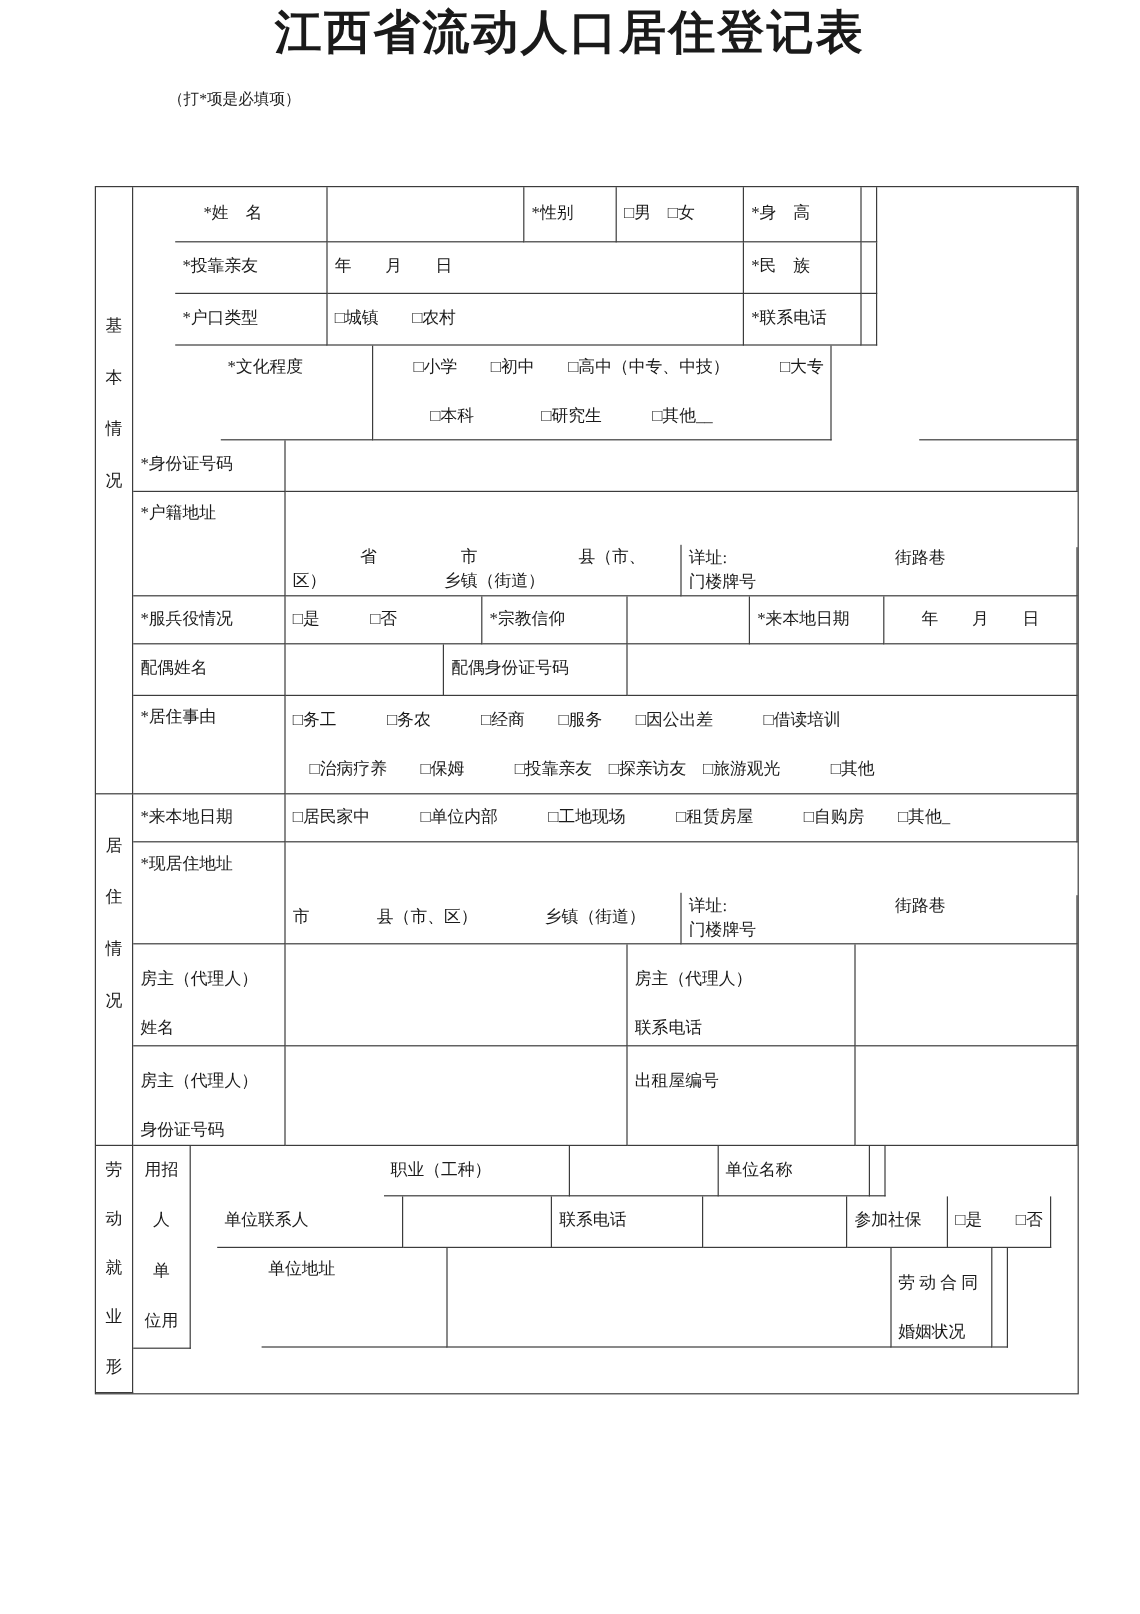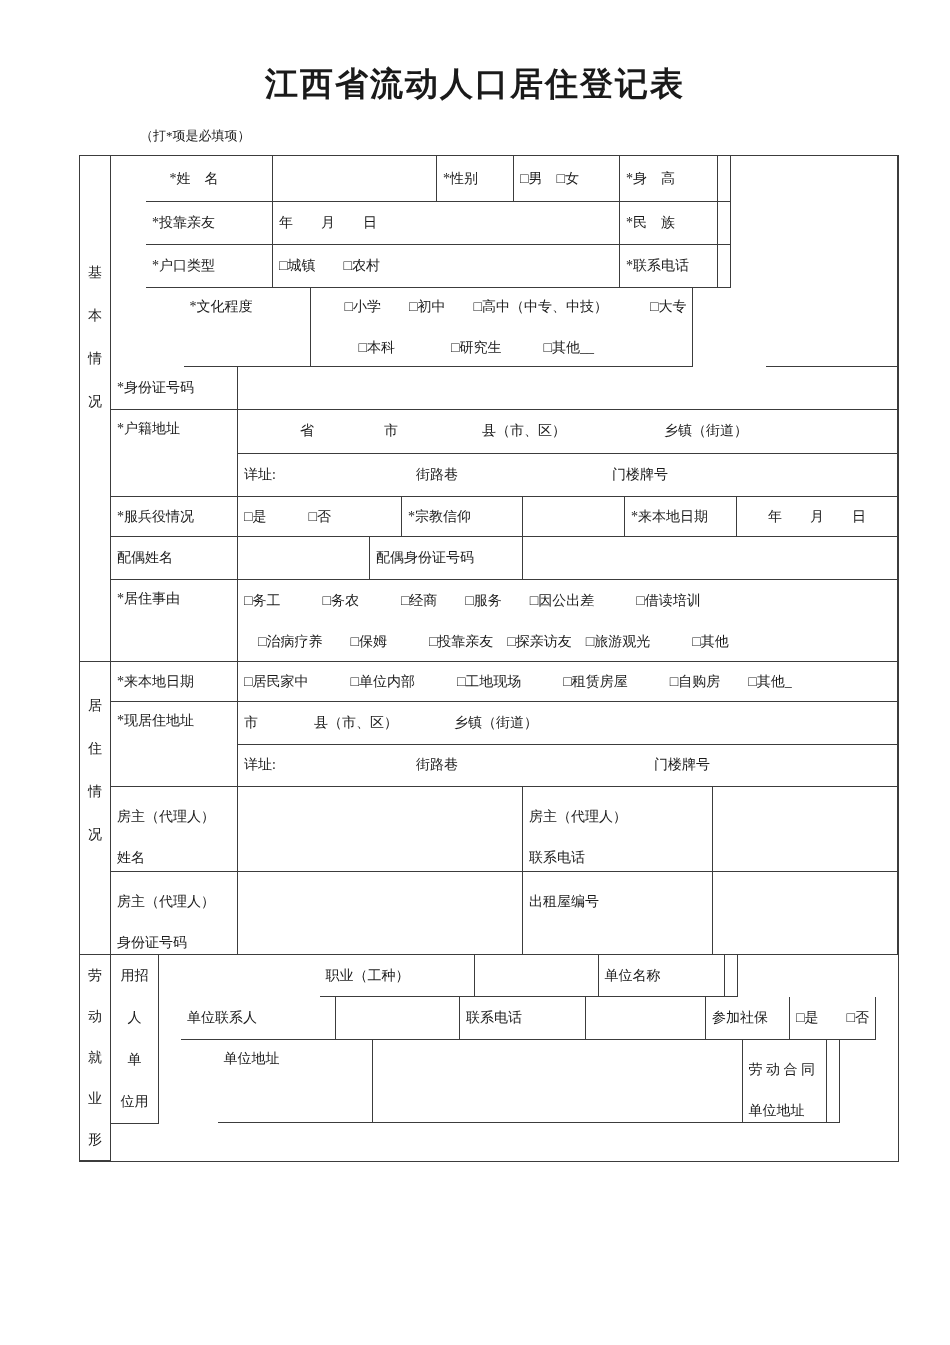--- a/index.html
+++ b/index.html
@@ -7,22 +7,21 @@
     position:relative;
     width:950px;height:1345px;
     background:#ffffff;
     font-family:"Liberation Serif","DejaVu Sans",serif;
     color:#1a1a1a;
     overflow:hidden;
   }
   .title{
     text-align:center;
     margin:0 auto;
-    padding-top:62px;
-    font-size:33px;
+    font-size:39px;
     font-weight:bold;
     letter-spacing:2px;
     white-space:pre-wrap;
   }
   .hint{
     margin:20px 0 12px 140px;
     font-size:13px;
     white-space:pre-wrap;
   }
   .tbl{
@@ -38,21 +37,21 @@
     width:31px;min-width:31px;
     border-right:1px solid #3c3c3c;
     border-bottom:1px solid #3c3c3c;
     display:flex;flex-direction:column;align-items:center;
     box-sizing:border-box;
   }
   .seclabel span{display:block;line-height:43px;}
   .seccontent{flex:1;display:flex;flex-direction:column;min-width:0;}
   .row{display:flex;}
   .stack{display:flex;flex-direction:column;align-items:center;}
-  .subcol{display:flex;flex-direction:column;flex:1;min-width:0;}
+  .subcol{display:flex;flex-direction:row;flex:1;min-width:0;align-items:flex-end;}
   .subrow{display:flex;flex:1;}
   .cell{
     border-right:1px solid #3c3c3c;
     border-bottom:1px solid #3c3c3c;
     box-sizing:border-box;
     display:flex;align-items:center;
     padding:0 6px;
     white-space:pre-wrap;
     overflow:hidden;
     line-height:20px;
@@ -238,21 +237,21 @@
               <div class="cell" style="width:124px"></div>
               <div class="cell" style="width:126px">联系电话</div>
               <div class="cell" style="width:120px"></div>
               <div class="cell" style="width:84px">参加社保</div>
               <div class="cell grow">□是　　□否</div>
             </div>
             <div class="row" style="height:83px">
               <div class="cell top" style="width:155px">单位地址</div>
               <div class="cell" style="width:370px"></div>
               <div class="cell top multi" style="width:84px">劳 动 合 同
-单位地址</div>
+婚姻状况</div>
               <div class="cell grow"></div>
             </div>
           </div>
         </div>
 
 
       </div>
     </div>
 
   </div>

